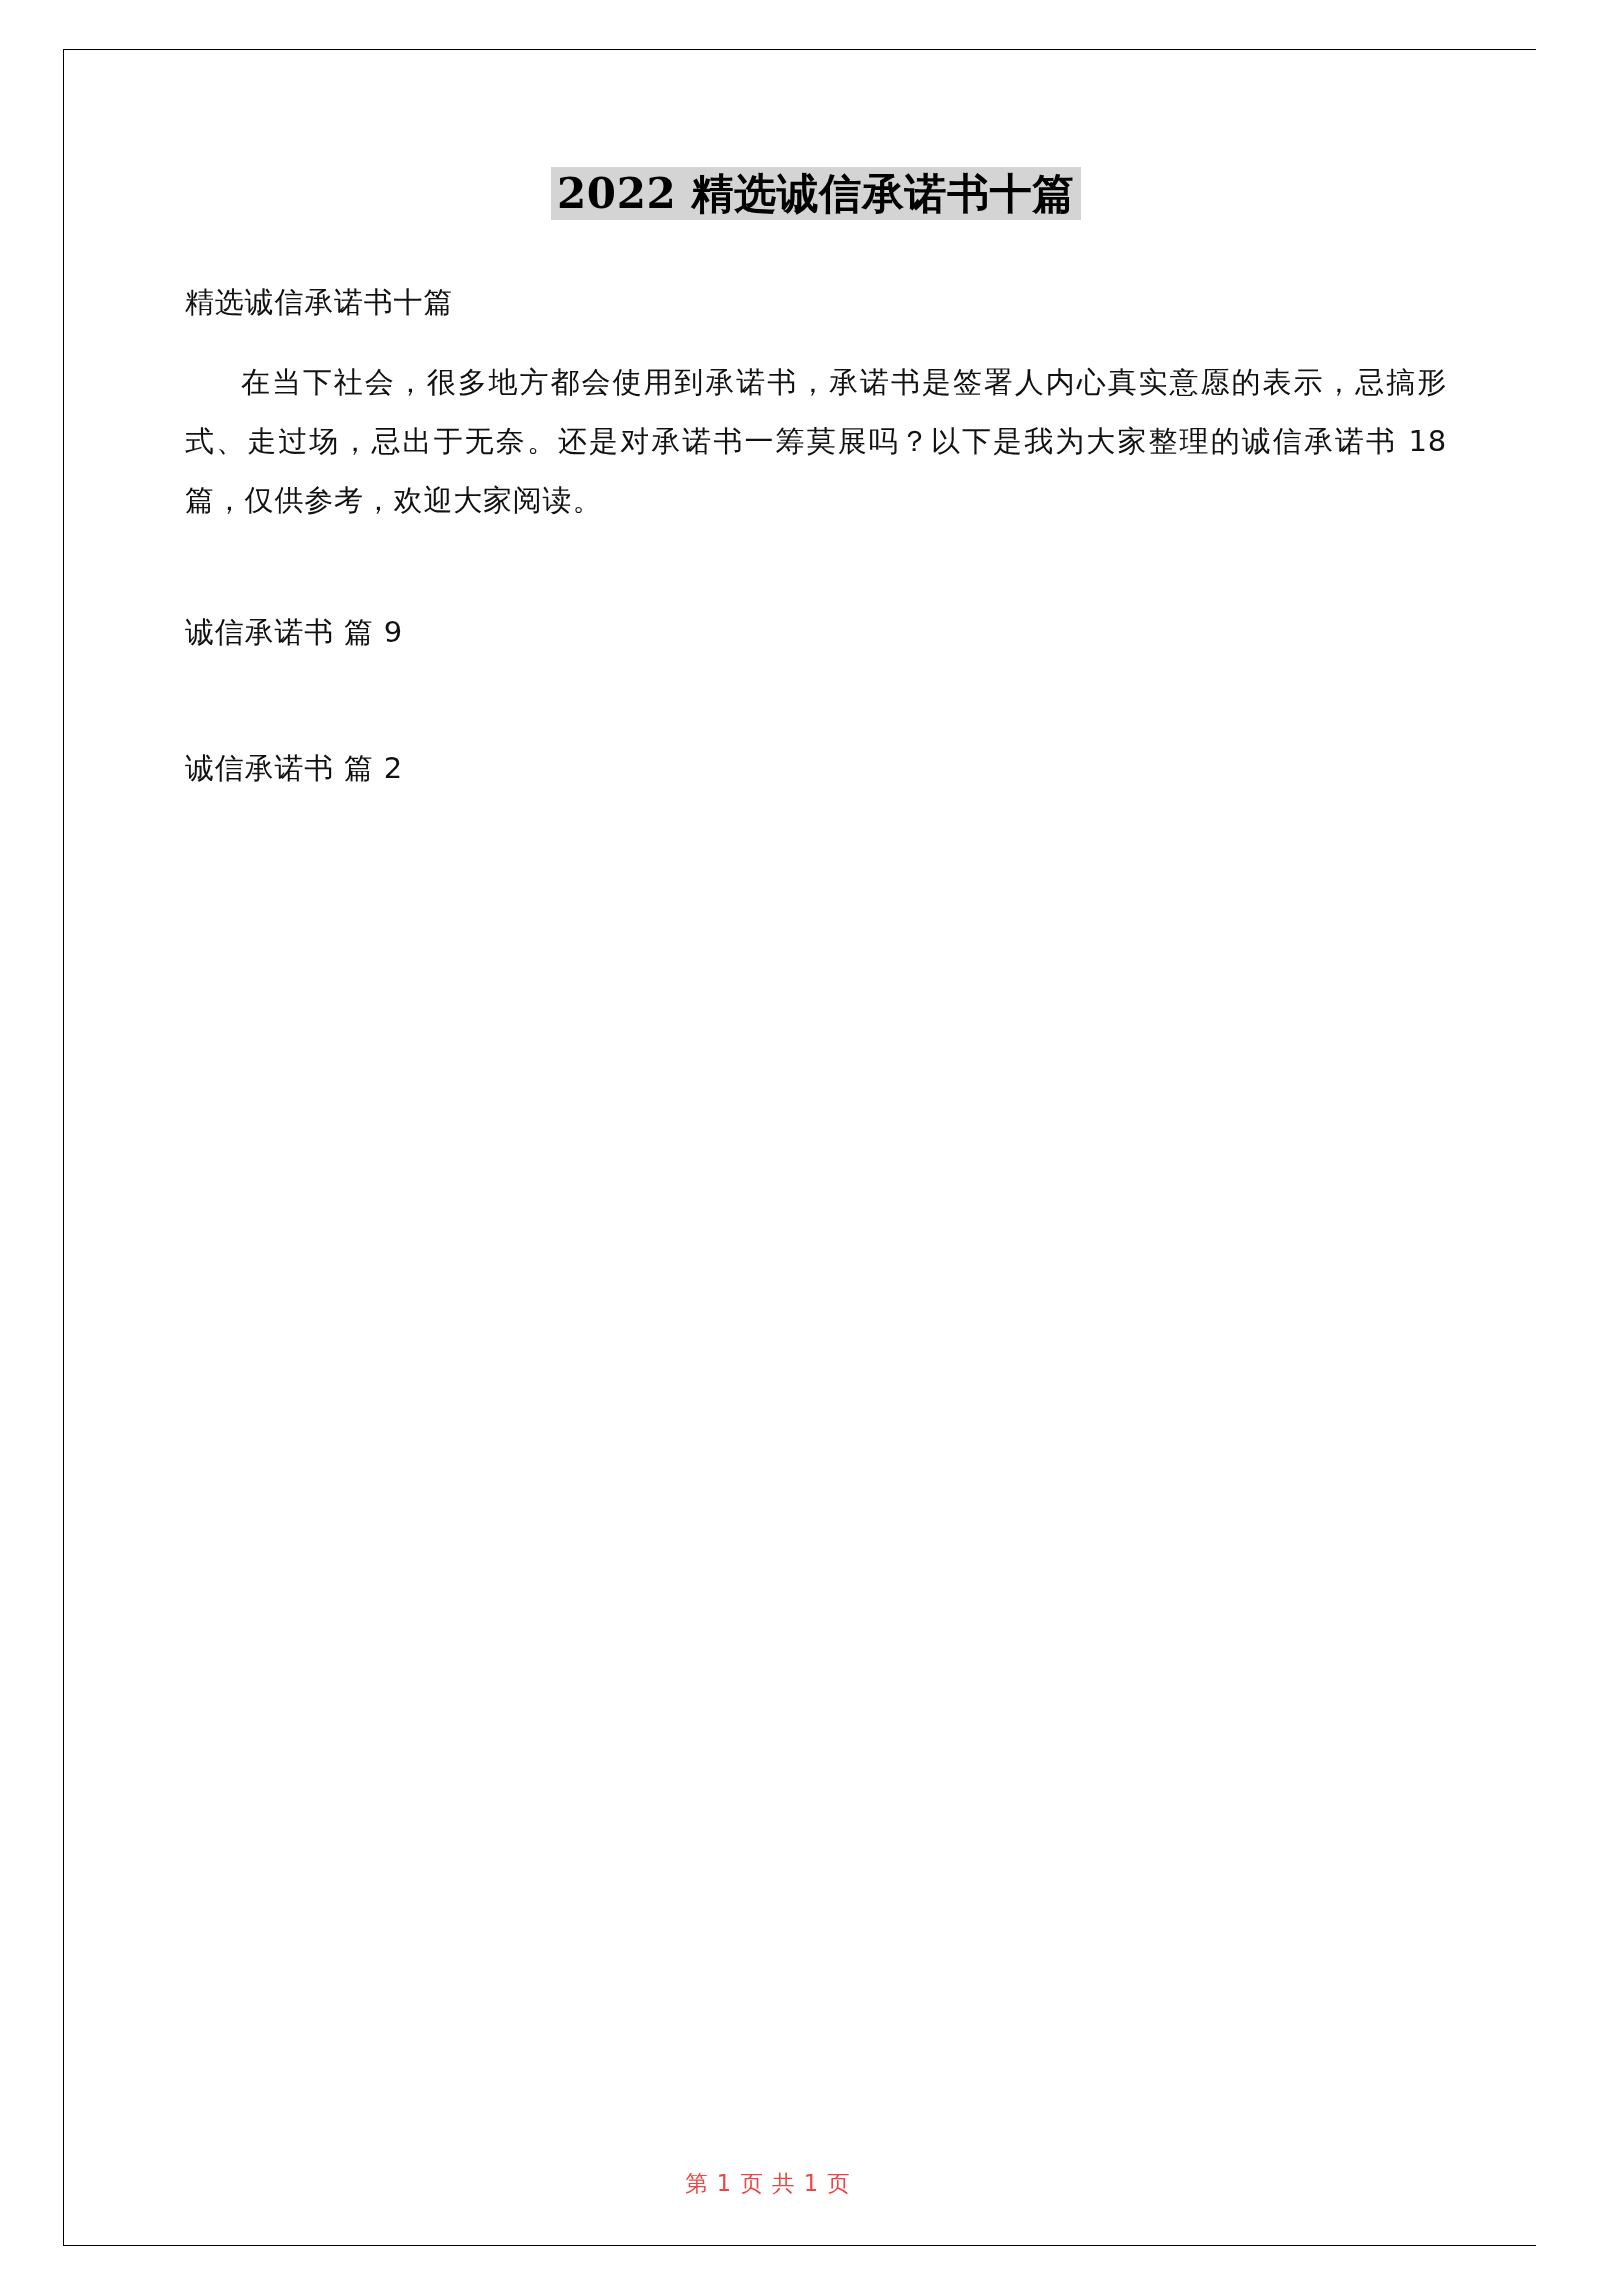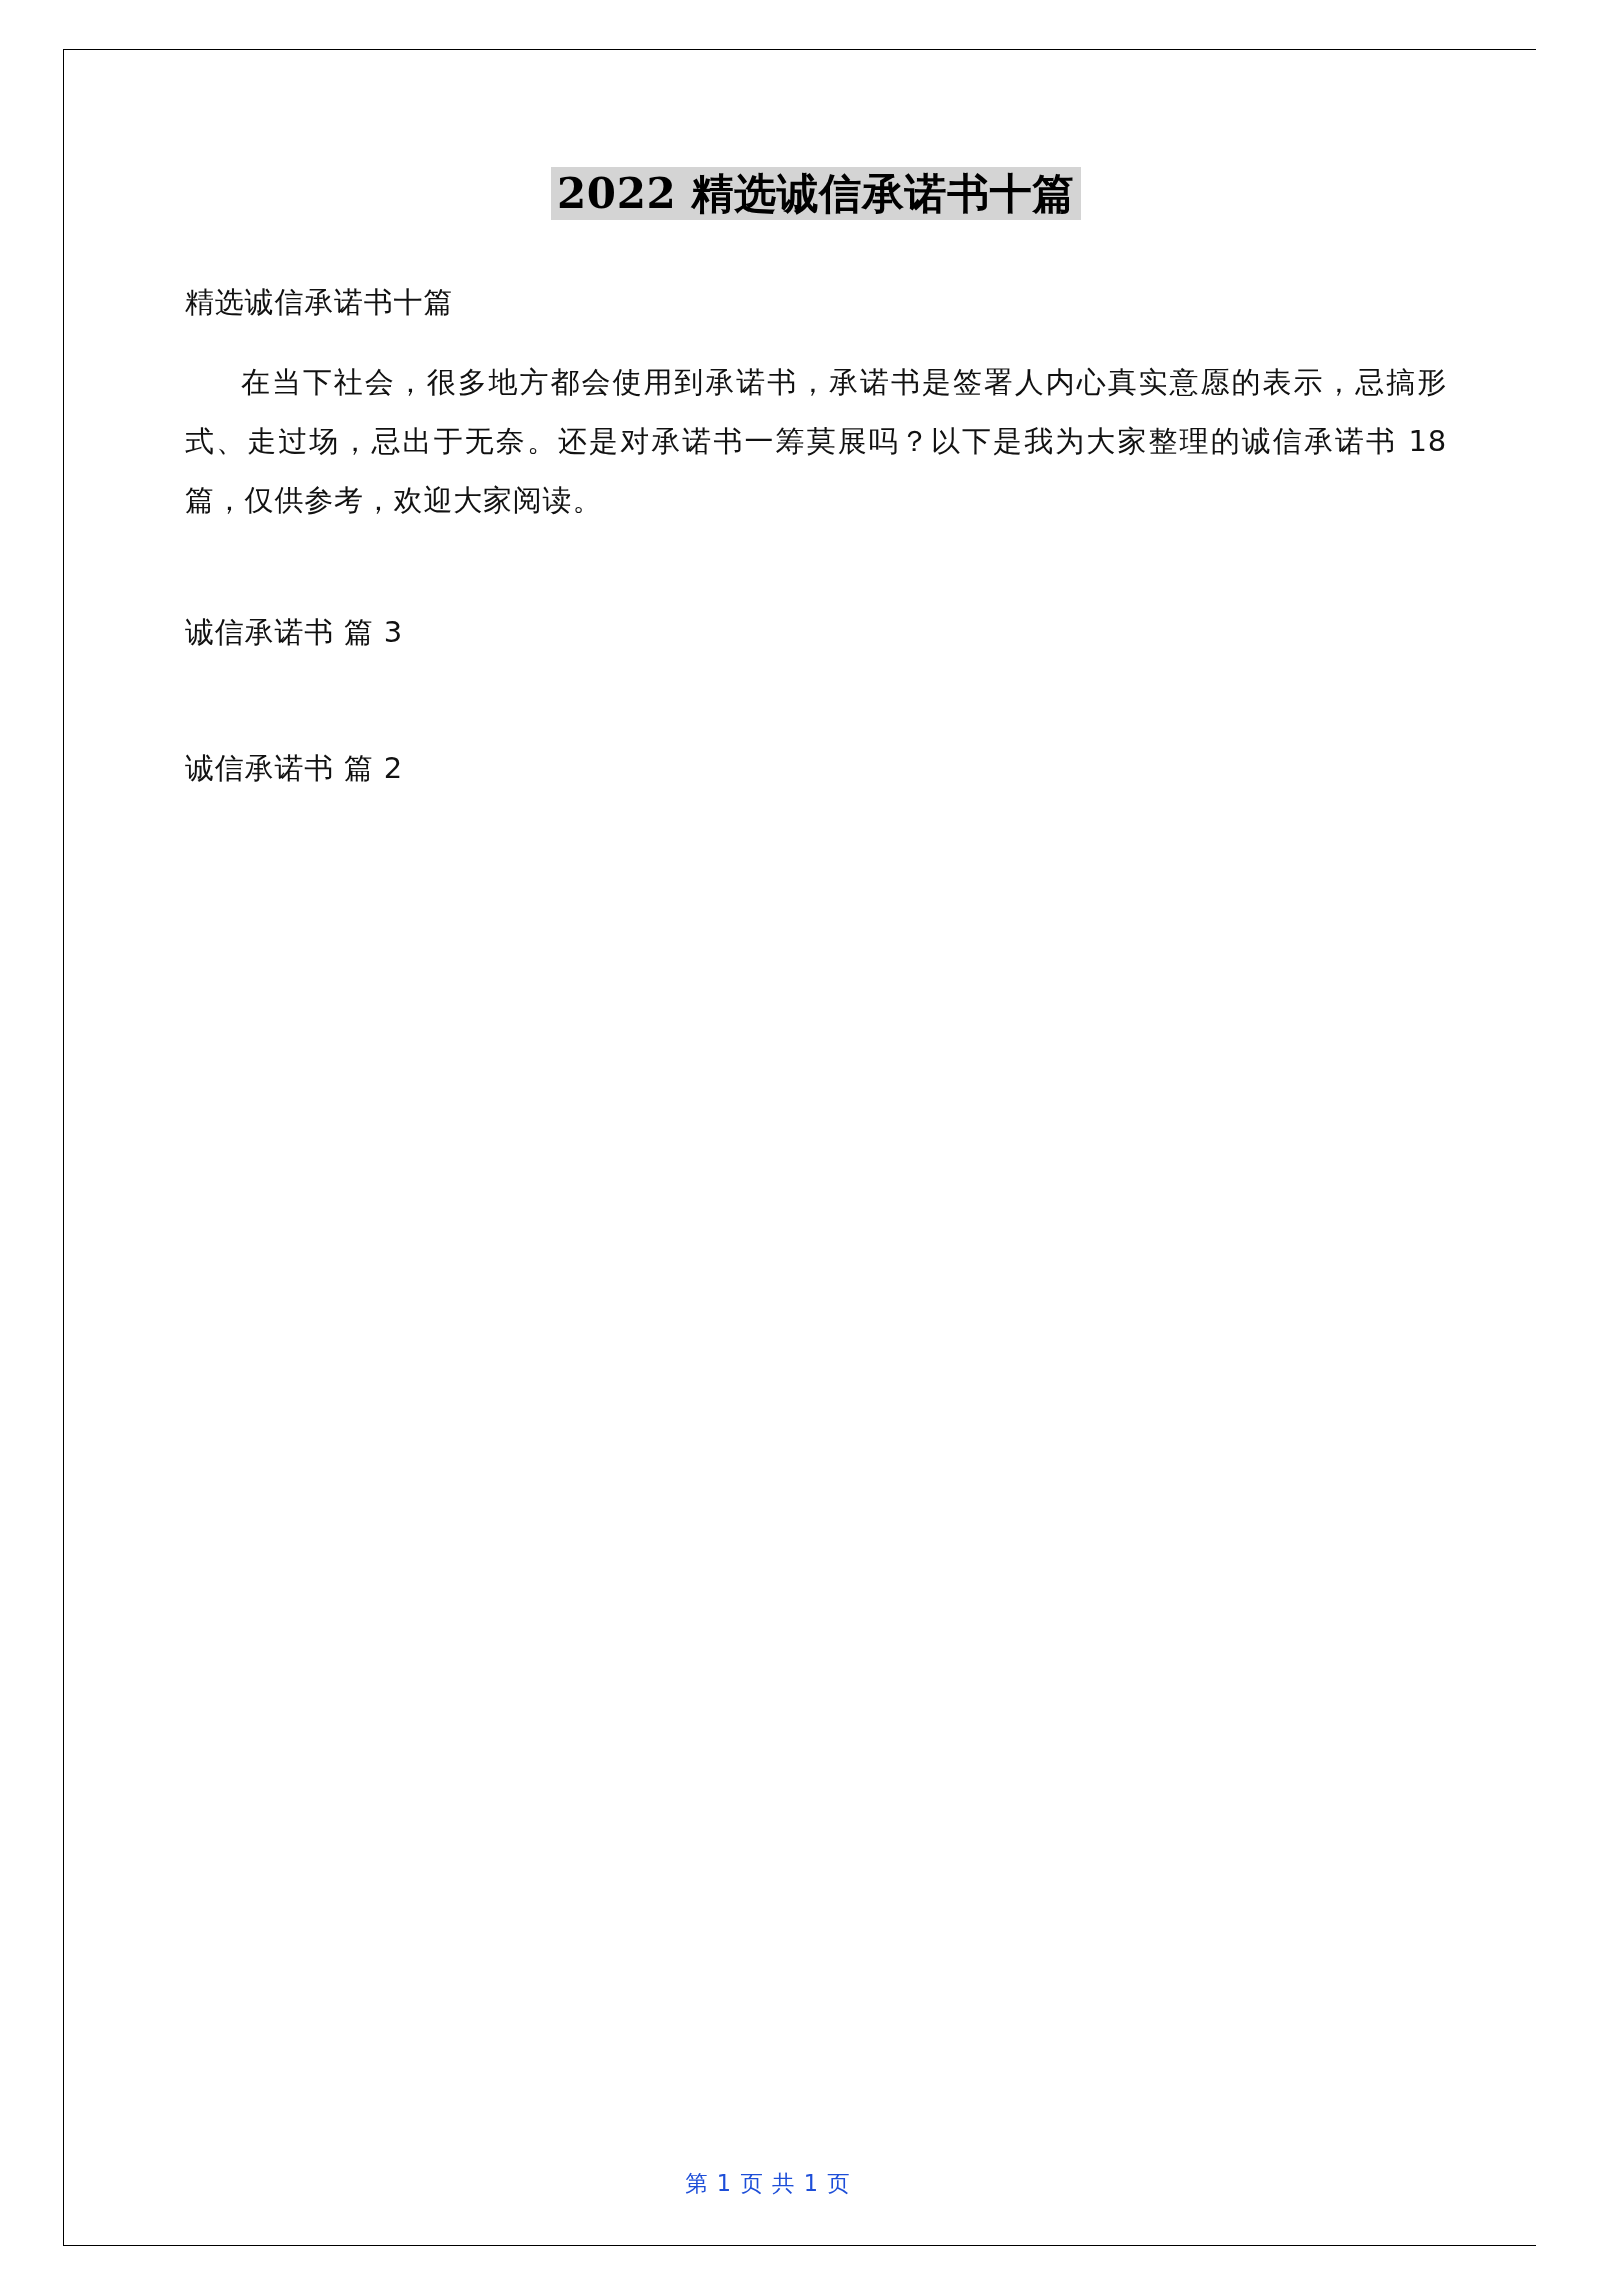--- a/index.html
+++ b/index.html
@@ -64,21 +64,21 @@
   .gap-mid { height: 35px; }
   .gap-large { height: 73px; }
   .footer {
     position: absolute;
     left: 0;
     right: 0;
     bottom: 96px;
     text-align: center;
     font-size: 22.4px;
     letter-spacing: 1.1px;
-    color: #1d4ed8;
+    color: #ef4444;
     font-family: "DejaVu Sans", "Liberation Sans", sans-serif;
   }
 </style>
 </head>
 <body>
 
 <div class="page">
 
   <div class="page-border"></div>
 
@@ -87,21 +87,21 @@
     <h1 class="doc-title"><span class="hl">2022 精选诚信承诺书十篇</span></h1>
 
     <p>精选诚信承诺书十篇</p>
 
     <div class="gap-small"></div>
 
     <p class="indent">在当下社会，很多地方都会使用到承诺书，承诺书是签署人内心真实意愿的表示，忌搞形式、走过场，忌出于无奈。还是对承诺书一筹莫展吗？以下是我为大家整理的诚信承诺书 18 篇，仅供参考，欢迎大家阅读。</p>
 
     <div class="gap-large"></div>
 
-    <p>诚信承诺书 篇 3</p>
+    <p>诚信承诺书 篇 9</p>
 
     <div class="gap-small"></div>
 
 
     <div class="gap-small"></div>
 
 
     <div class="gap-mid"></div>
 
     <p>诚信承诺书 篇 2</p>

